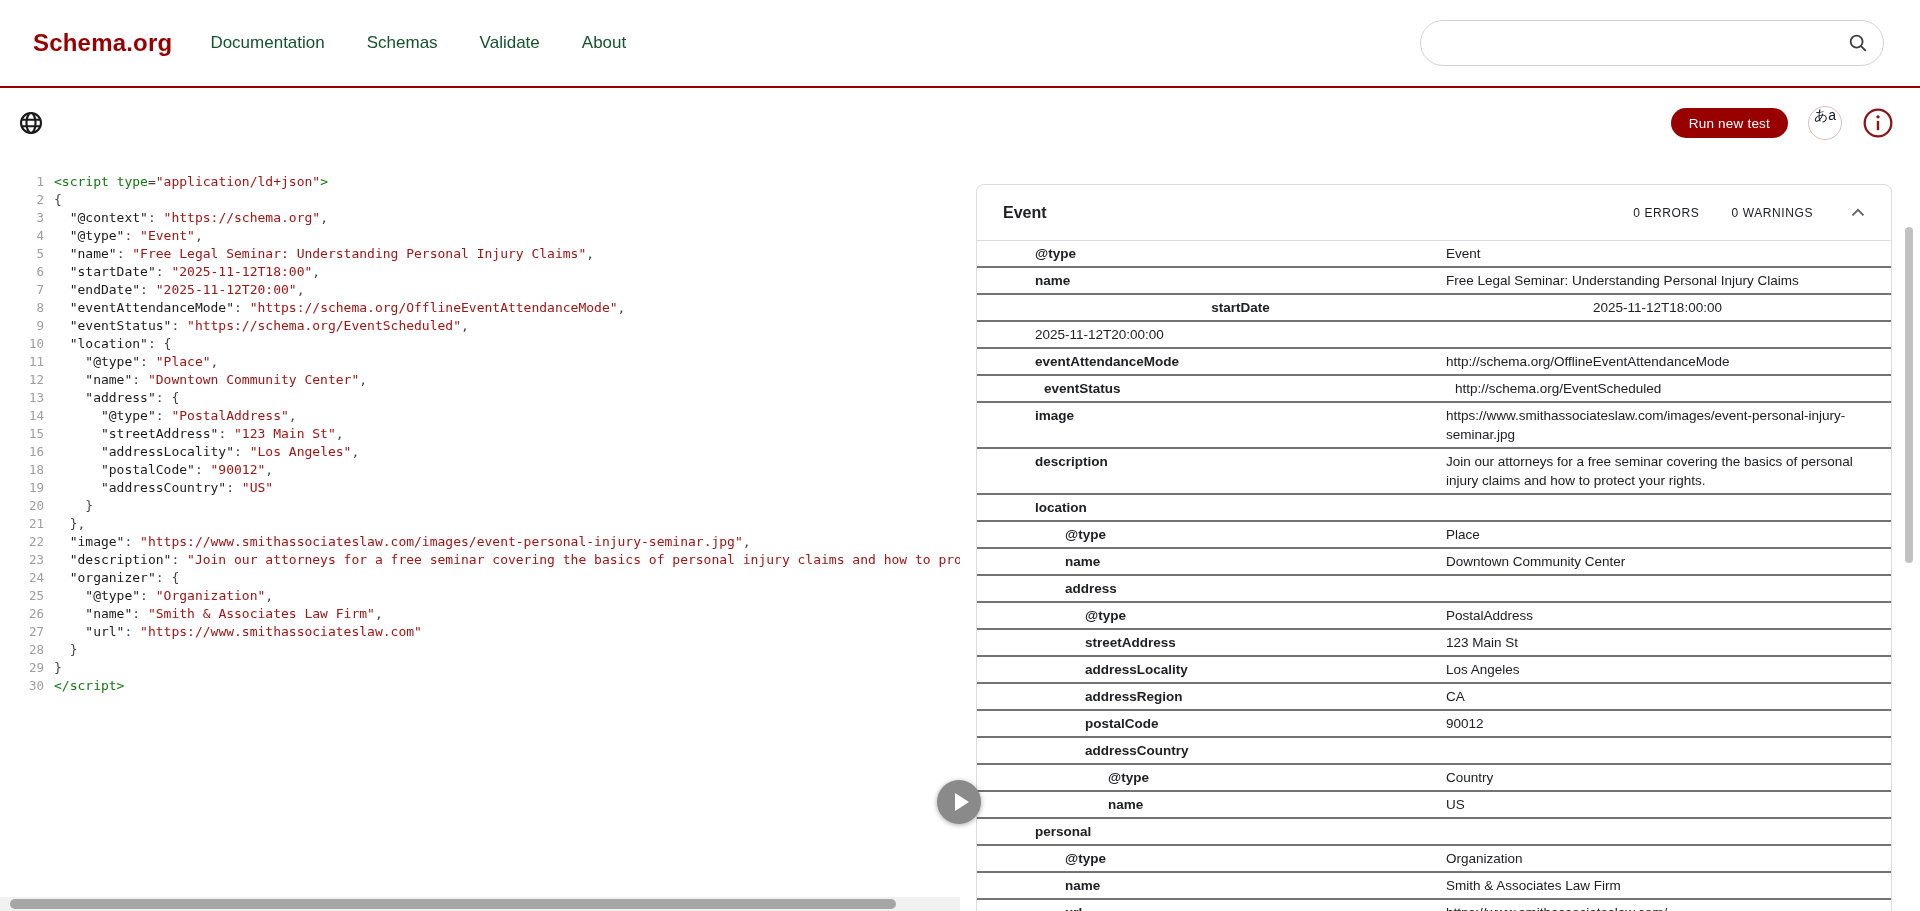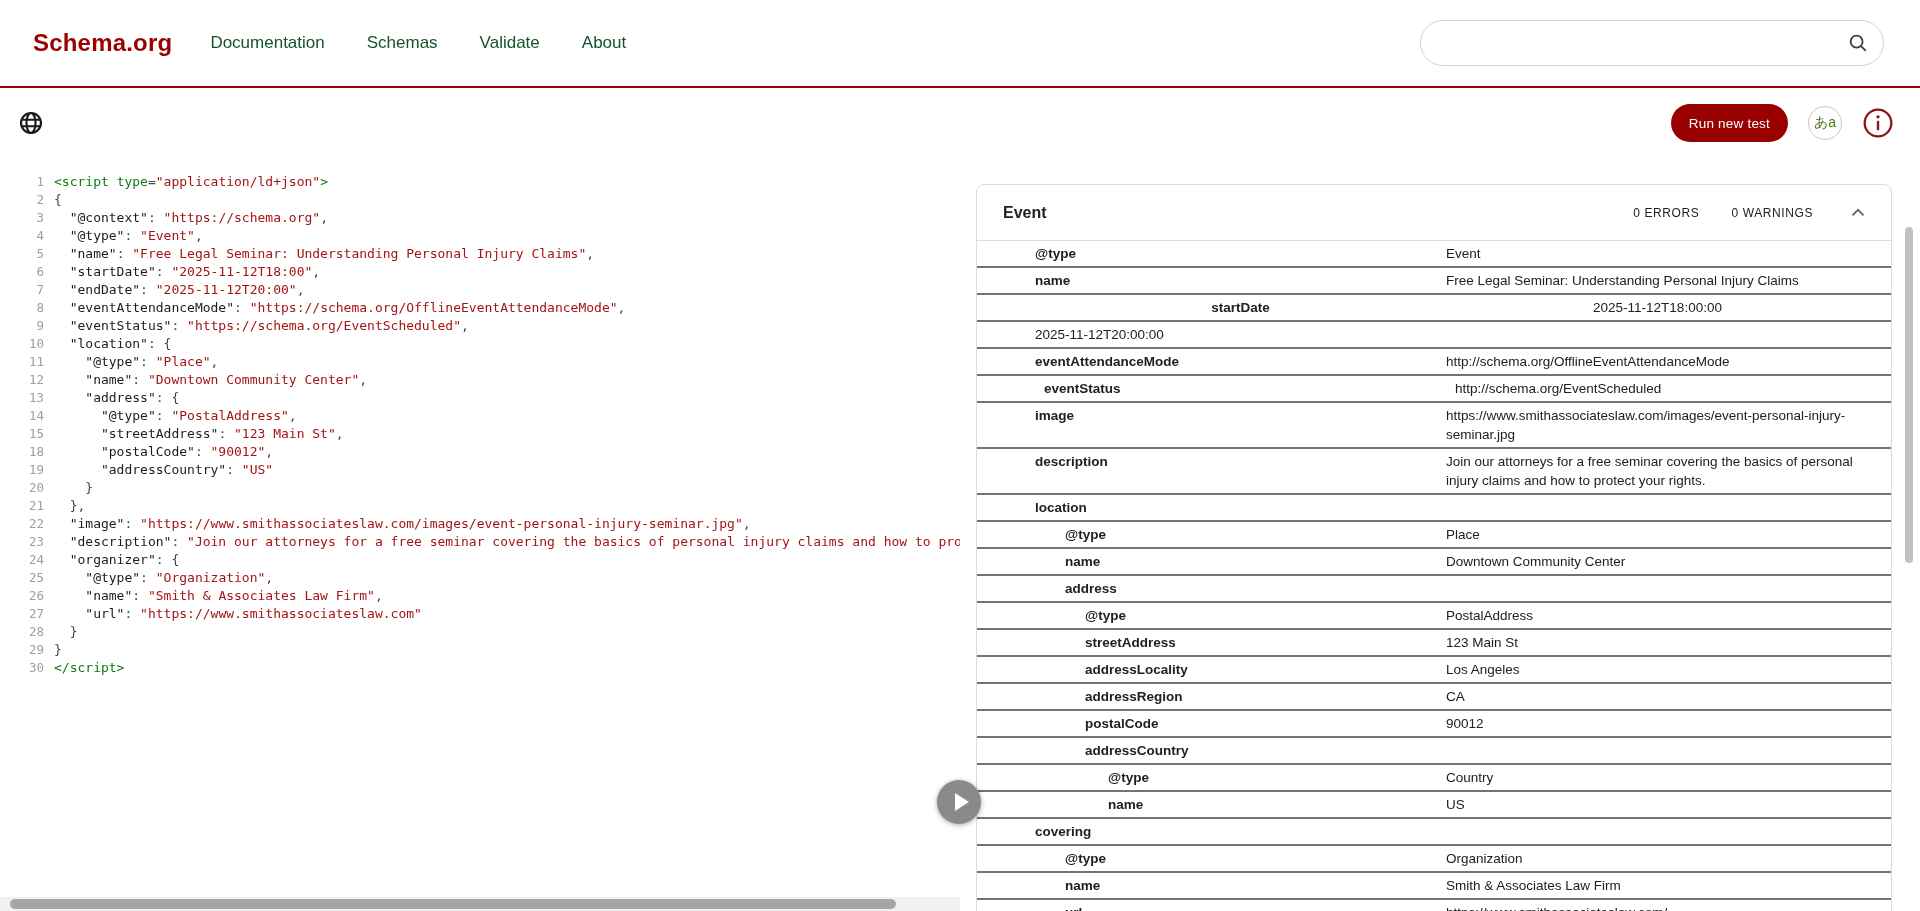--- a/index.html
+++ b/index.html
@@ -32,27 +32,27 @@
 
   
   .toolbar {
     height:70px; display:flex; align-items:center;
     padding:0 26px 0 16px; background:#fff;
   }
   .globe-btn { background:none; border:none; cursor:pointer; display:flex; padding:2px; }
   .toolbar-right { margin-left:auto; display:flex; align-items:center; gap:20px; }
   .run-btn {
     background:#990000; color:#fff; border:none; border-radius:20px;
-    height:38px; padding:0 18px; font-size:13.5px; font-weight:500;
+    height:30px; padding:0 18px; font-size:13.5px; font-weight:500;
     font-family:"Liberation Sans", sans-serif; cursor:pointer; letter-spacing:.2px;
   }
   .lang-btn {
     width:34px; height:34px; border-radius:50%; background:#fff;
-    border:1px solid #e3bcbc; color:#4d7c0f; font-size:14px; font-weight:500;
-    display:flex; align-items:center; justify-content:center; cursor:pointer;
+    border:1px solid #e3bcbc; color:#0f172a; font-size:14px; font-weight:500;
+    display:flex; justify-content:center; cursor:pointer;
     font-family:"Liberation Sans", sans-serif;
   }
   .info-btn { background:none; border:none; cursor:pointer; display:flex; }
 
   
   .content { position:absolute; top:158px; left:0; right:0; bottom:0; }
 
   
   .editor {
     position:absolute; left:0; top:0; width:960px; bottom:14px;
@@ -181,20 +181,21 @@
         <div class="code-line"><span class="gutter">6</span><span class="code-text"><span class="tok-p">  </span><span class="tok-k">"startDate"</span><span class="tok-p">: </span><span class="tok-s">"2025-11-12T18:00"</span><span class="tok-p">,</span></span></div>
         <div class="code-line"><span class="gutter">7</span><span class="code-text"><span class="tok-p">  </span><span class="tok-k">"endDate"</span><span class="tok-p">: </span><span class="tok-s">"2025-11-12T20:00"</span><span class="tok-p">,</span></span></div>
         <div class="code-line"><span class="gutter">8</span><span class="code-text"><span class="tok-p">  </span><span class="tok-k">"eventAttendanceMode"</span><span class="tok-p">: </span><span class="tok-s">"https://schema.org/OfflineEventAttendanceMode"</span><span class="tok-p">,</span></span></div>
         <div class="code-line"><span class="gutter">9</span><span class="code-text"><span class="tok-p">  </span><span class="tok-k">"eventStatus"</span><span class="tok-p">: </span><span class="tok-s">"https://schema.org/EventScheduled"</span><span class="tok-p">,</span></span></div>
         <div class="code-line"><span class="gutter">10</span><span class="code-text"><span class="tok-p">  </span><span class="tok-k">"location"</span><span class="tok-p">: {</span></span></div>
         <div class="code-line"><span class="gutter">11</span><span class="code-text"><span class="tok-p">    </span><span class="tok-k">"@type"</span><span class="tok-p">: </span><span class="tok-s">"Place"</span><span class="tok-p">,</span></span></div>
         <div class="code-line"><span class="gutter">12</span><span class="code-text"><span class="tok-p">    </span><span class="tok-k">"name"</span><span class="tok-p">: </span><span class="tok-s">"Downtown Community Center"</span><span class="tok-p">,</span></span></div>
         <div class="code-line"><span class="gutter">13</span><span class="code-text"><span class="tok-p">    </span><span class="tok-k">"address"</span><span class="tok-p">: {</span></span></div>
         <div class="code-line"><span class="gutter">14</span><span class="code-text"><span class="tok-p">      </span><span class="tok-k">"@type"</span><span class="tok-p">: </span><span class="tok-s">"PostalAddress"</span><span class="tok-p">,</span></span></div>
         <div class="code-line"><span class="gutter">15</span><span class="code-text"><span class="tok-p">      </span><span class="tok-k">"streetAddress"</span><span class="tok-p">: </span><span class="tok-s">"123 Main St"</span><span class="tok-p">,</span></span></div>
+        <div class="code-line"><span class="gutter">16</span><span class="code-text"><span class="tok-p">      </span><span class="tok-k">"addressLocality"</span><span class="tok-p">: </span><span class="tok-s">"Los Angeles"</span><span class="tok-p">,</span></span></div>
         <div class="code-line"><span class="gutter">18</span><span class="code-text"><span class="tok-p">      </span><span class="tok-k">"postalCode"</span><span class="tok-p">: </span><span class="tok-s">"90012"</span><span class="tok-p">,</span></span></div>
         <div class="code-line"><span class="gutter">19</span><span class="code-text"><span class="tok-p">      </span><span class="tok-k">"addressCountry"</span><span class="tok-p">: </span><span class="tok-s">"US"</span></span></div>
         <div class="code-line"><span class="gutter">20</span><span class="code-text"><span class="tok-p">    }</span></span></div>
         <div class="code-line"><span class="gutter">21</span><span class="code-text"><span class="tok-p">  },</span></span></div>
         <div class="code-line"><span class="gutter">22</span><span class="code-text"><span class="tok-p">  </span><span class="tok-k">"image"</span><span class="tok-p">: </span><span class="tok-s">"https://www.smithassociateslaw.com/images/event-personal-injury-seminar.jpg"</span><span class="tok-p">,</span></span></div>
         <div class="code-line"><span class="gutter">23</span><span class="code-text"><span class="tok-p">  </span><span class="tok-k">"description"</span><span class="tok-p">: </span><span class="tok-s">"Join our attorneys for a free seminar covering the basics of personal injury claims and how to protect your rights."</span></span></div>
         <div class="code-line"><span class="gutter">24</span><span class="code-text"><span class="tok-p">  </span><span class="tok-k">"organizer"</span><span class="tok-p">: {</span></span></div>
         <div class="code-line"><span class="gutter">25</span><span class="code-text"><span class="tok-p">    </span><span class="tok-k">"@type"</span><span class="tok-p">: </span><span class="tok-s">"Organization"</span><span class="tok-p">,</span></span></div>
         <div class="code-line"><span class="gutter">26</span><span class="code-text"><span class="tok-p">    </span><span class="tok-k">"name"</span><span class="tok-p">: </span><span class="tok-s">"Smith &amp; Associates Law Firm"</span><span class="tok-p">,</span></span></div>
         <div class="code-line"><span class="gutter">27</span><span class="code-text"><span class="tok-p">    </span><span class="tok-k">"url"</span><span class="tok-p">: </span><span class="tok-s">"https://www.smithassociateslaw.com"</span></span></div>
@@ -300,21 +301,21 @@
         </div>
         <div class="prop-row" style="padding-left: 131px;">
           <div class="prop-name" style="flex: 0 0 338px;">@type</div>
           <div class="prop-value">Country</div>
         </div>
         <div class="prop-row" style="padding-left: 131px;">
           <div class="prop-name" style="flex: 0 0 338px;">name</div>
           <div class="prop-value">US</div>
         </div>
         <div class="prop-row" style="padding-left: 58px;">
-          <div class="prop-name" style="flex: 0 0 411px;">covering</div>
+          <div class="prop-name" style="flex: 0 0 411px;">personal</div>
           <div class="prop-value"></div>
         </div>
         <div class="prop-row" style="padding-left: 88px;">
           <div class="prop-name" style="flex: 0 0 381px;">@type</div>
           <div class="prop-value">Organization</div>
         </div>
         <div class="prop-row" style="padding-left: 88px;">
           <div class="prop-name" style="flex: 0 0 381px;">name</div>
           <div class="prop-value">Smith &amp; Associates Law Firm</div>
         </div>

